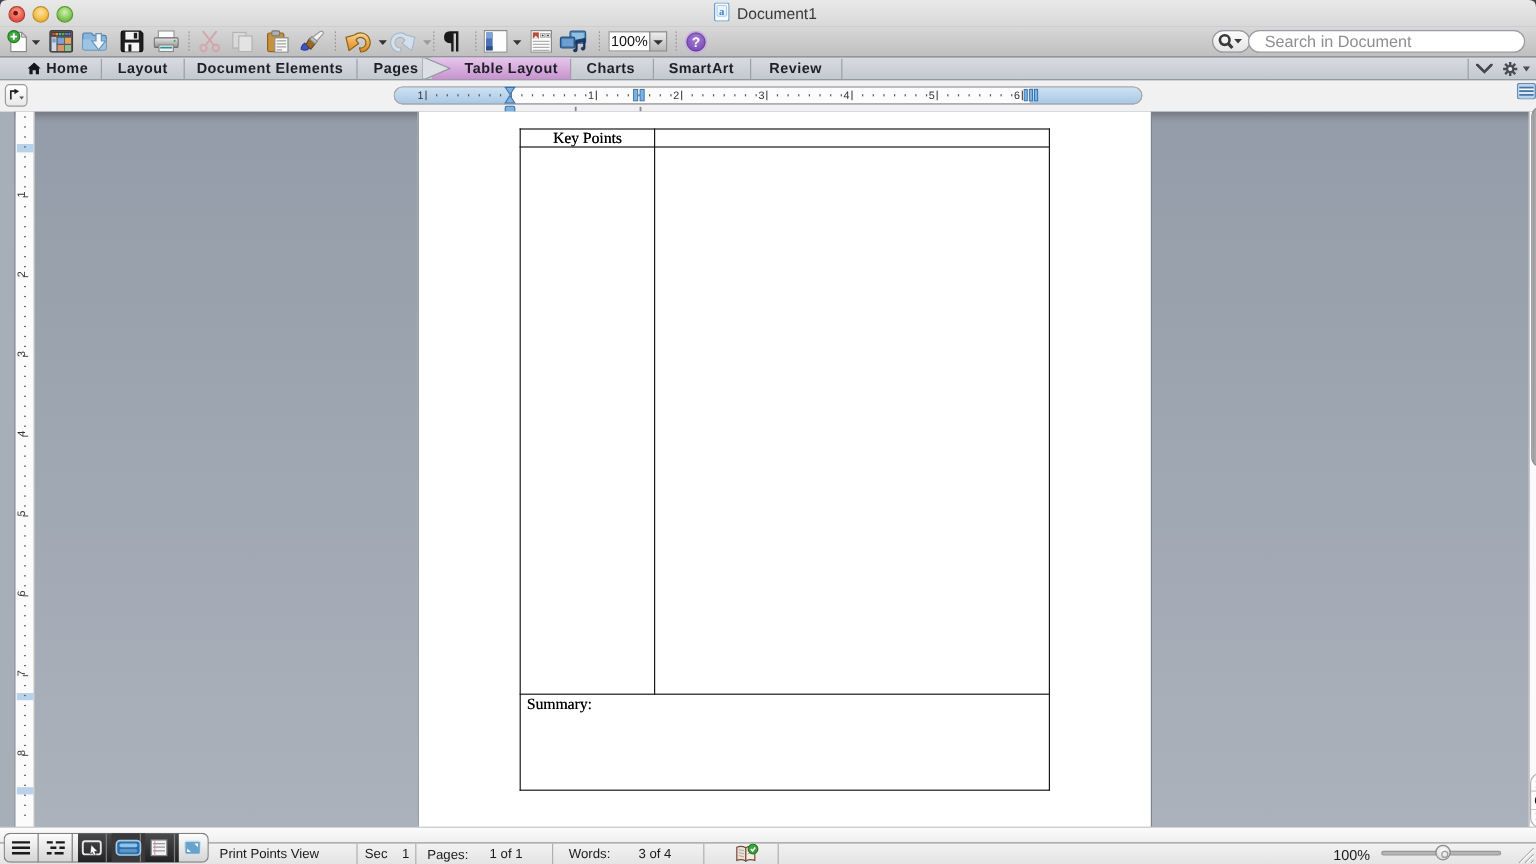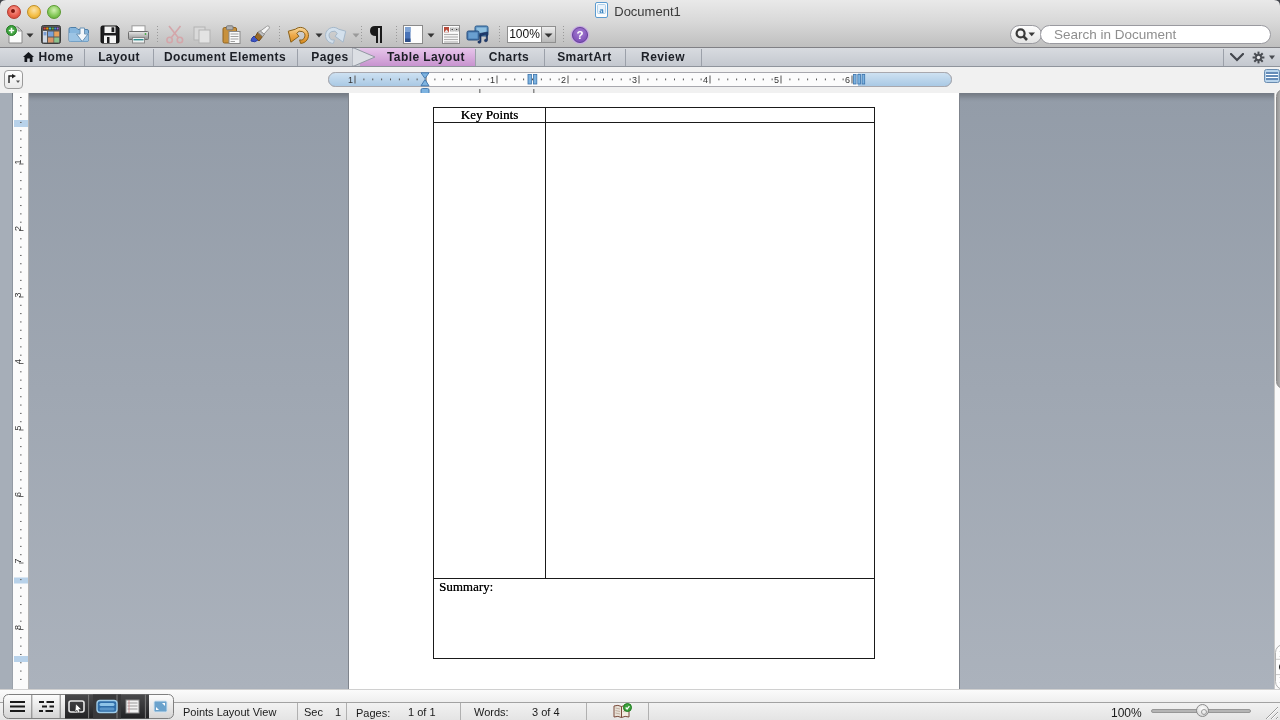--- a/index.html
+++ b/index.html
@@ -590,21 +590,21 @@
       <line x1="124.5" y1="12" x2="134.5" y2="12"></line>
       <line x1="124.5" y1="15" x2="134.5" y2="15"></line>
     </g>
   <line x1="126" y1="6" x2="126" y2="19" stroke="#d09090" stroke-width="0.8"></line>
 
   <rect x="151" y="7" width="13" height="11" rx="1.5" fill="#6aa2cc" stroke="#cfe2f0" stroke-width="1"></rect>
   <path d="M153 16 L156 16 L153 13 Z" fill="#fff"></path>
   <path d="M162 9 L159 9 L162 12 Z" fill="#fff"></path>
 </svg>
 <div id="statusbar" class="abs">
-  <div class="abs" style="left:183px;top:3px;">Points Layout View</div>
+  <div class="abs" style="left:183px;top:3px;">Print Points View</div>
   <div class="abs ssep" style="left:297px;"></div>
   <div class="abs" style="left:304px;top:3px;">Sec</div>
   <div class="abs" style="left:335px;top:3px;">1</div>
   <div class="abs ssep" style="left:346px;"></div>
   <div class="abs" style="left:356px;top:4px;">Pages:</div>
   <div class="abs" style="left:408px;top:3px;">1 of 1</div>
   <div class="abs ssep" style="left:460px;"></div>
   <div class="abs" style="left:474px;top:3px;">Words:</div>
   <div class="abs" style="left:532px;top:3px;">3 of 4</div>
   <div class="abs ssep" style="left:586px;"></div>

